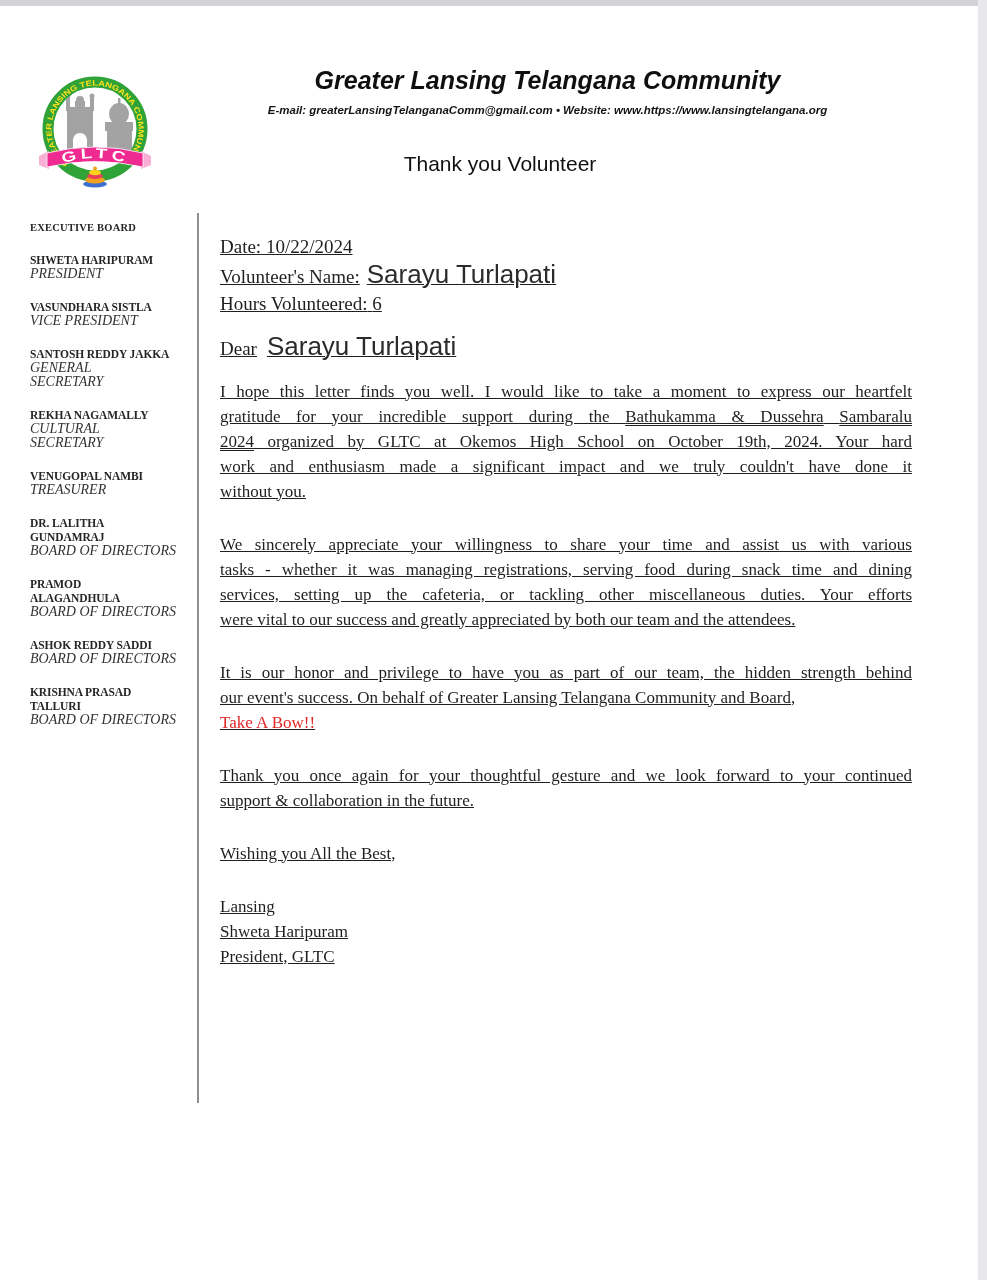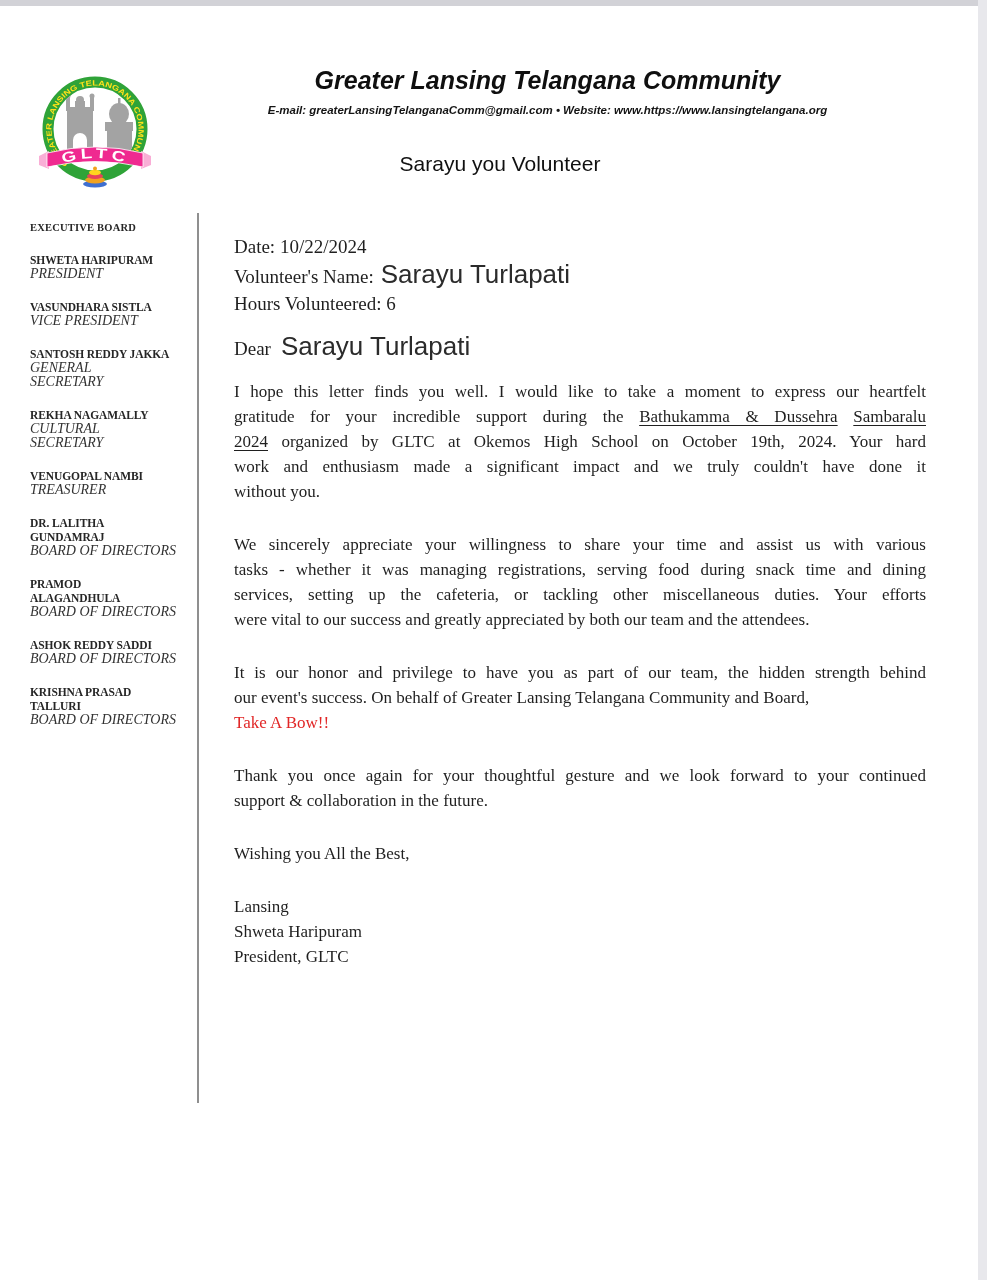--- a/index.html
+++ b/index.html
@@ -21,21 +21,21 @@
   
   .sidebar{position:absolute;left:30px;top:222px;width:165px;
            font-family:Liberation Serif, serif;color:#262626;}
   .sb-heading{font-size:10.5px;font-weight:bold;letter-spacing:.2px;margin-bottom:20px;}
   .member{margin-bottom:19px;}
   .member .name-line{font-size:11.5px;font-weight:bold;line-height:14px;letter-spacing:-.1px;}
   .member .title-line{font-size:14px;font-style:italic;line-height:14px;color:#333;}
   .divider{position:absolute;left:197px;top:213px;width:2px;height:890px;background:#8f8f8f;}
 
   
-  .letter{position:absolute;left:234px;top:233px;width:692px;}
+  .letter{position:absolute;left:220px;top:233px;width:692px;text-decoration:underline;}
   .field-line{font-size:19px;line-height:27.5px;}
   .val-sans{font-family:"Liberation Sans",sans-serif;font-size:26px;margin-left:7px;color:#2b2b2b;}
   .salutation{margin-top:15px;font-size:19px;line-height:27px;}
   .salutation .val-sans{margin-left:10px;}
   .letter-body{margin-top:17px;}
   .para{margin-bottom:28px;font-size:17px;line-height:25px;}
   .line{text-align:left;}
   .line.fill{text-align:justify;text-align-last:justify;}
   .u{text-decoration:underline;text-underline-offset:3px;text-decoration-thickness:1px;}
   .red{color:var(--accent-red,#e12626);}
@@ -98,21 +98,21 @@
         <ellipse cx="62" cy="96.5" rx="6" ry="2.8" fill="#ffd41e"></ellipse>
         <circle cx="62" cy="92.5" r="2" fill="#f2a21e"></circle>
       </g>
     </svg>
   </div>
 
   <div class="org-header">
     <div class="org-title">Greater Lansing Telangana Community</div>
     <div class="org-contact">E-mail: greaterLansingTelanganaComm@gmail.com •  Website: www.https://www.lansingtelangana.org</div>
   </div>
-  <div class="doc-title">Sarayu you Volunteer</div>
+  <div class="doc-title">Thank you Volunteer</div>
 
   <div class="sidebar">
     <div class="sb-heading">EXECUTIVE BOARD</div>
     <div id="board-list">
         <div class="member">
           <div class="name-line">SHWETA HARIPURAM</div>
           <div class="title-line">PRESIDENT</div>
         </div>
         <div class="member">
           <div class="name-line">VASUNDHARA SISTLA</div>

